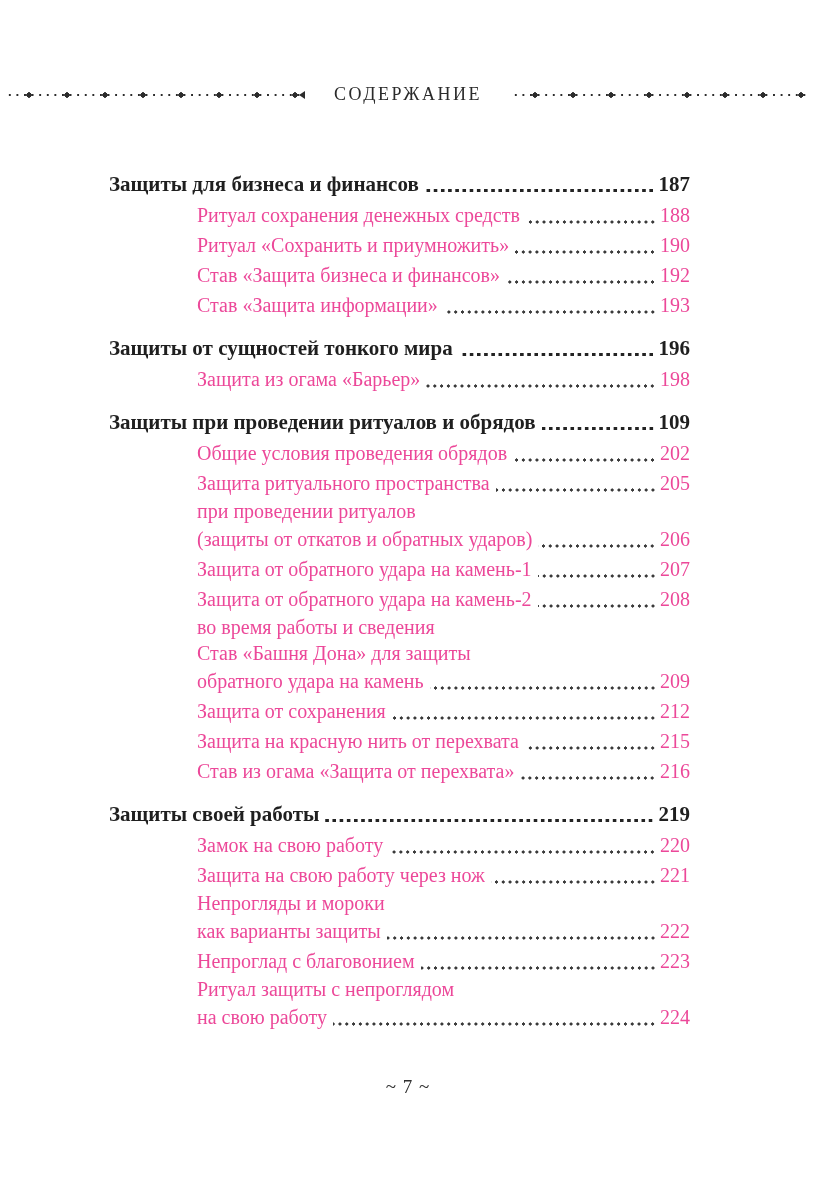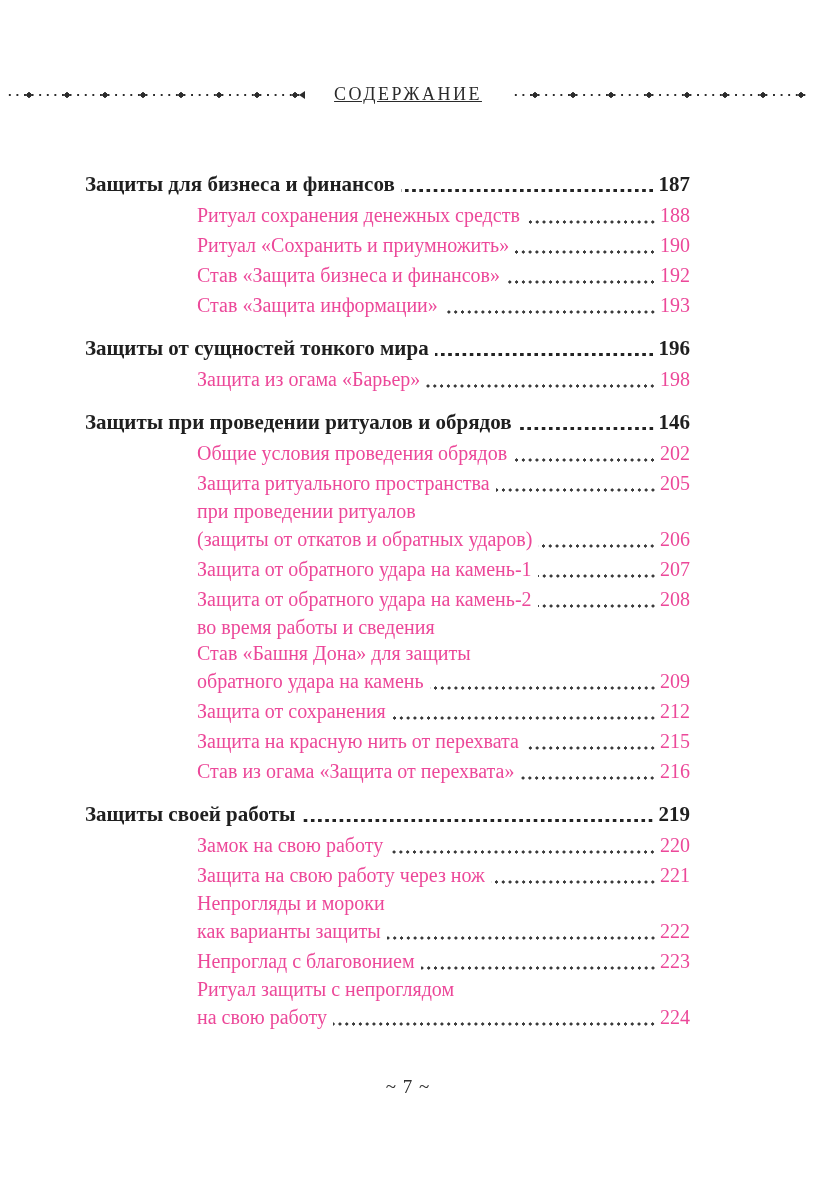--- a/index.html
+++ b/index.html
@@ -21,21 +21,20 @@
     margin-top: 84px;
     padding: 0 6px;
   }
   .toc-header h1 {
     margin: 0 30px;
     font-size: 18px;
     font-weight: 400;
     letter-spacing: 2.5px;
     white-space: nowrap;
     color: #2b2b2b;
-    text-decoration: underline;
   }
   .ornament {
     flex: 1 1 auto;
     height: 8px;
     position: relative;
     background-image:
       radial-gradient(circle, #2c2c2c 2.5px, rgba(0,0,0,0) 2.9px),
       radial-gradient(circle, #2c2c2c 1.1px, rgba(0,0,0,0) 1.45px);
     background-size: 38px 8px, 7.6px 8px;
     background-repeat: repeat-x, repeat-x;
@@ -63,20 +62,21 @@
   .row {
     display: flex;
     align-items: flex-end;
     line-height: 30px;
   }
   .section-title {
     font-size: 21px;
     font-weight: 700;
     color: #1f1f1f;
     line-height: 31px;
+    margin-left: 24px;
   }
   .toc-item {
     padding-left: 112px;
     font-size: 20px;
     color: #ec4899;
   }
   .cont-line { line-height: 26px; }
 
   .label { flex: 0 1 auto; white-space: nowrap; }
   .pg    { flex: 0 0 auto; }
@@ -166,21 +166,21 @@
             <span class="label">Защита из огама «Барьер»</span>
             <span class="dots"></span>
             <span class="pg">198</span>
           </div>
         </div>
       </section>
       <section class="toc-section">
         <div class="row section-title">
           <span class="label">Защиты при проведении ритуалов и обрядов</span>
           <span class="dots"></span>
-          <span class="pg">146</span>
+          <span class="pg">109</span>
         </div>
         <div class="toc-item">
           <div class="row">
             <span class="label">Общие условия проведения обрядов</span>
             <span class="dots"></span>
             <span class="pg">202</span>
           </div>
         </div>
         <div class="toc-item">
           <div class="row">

